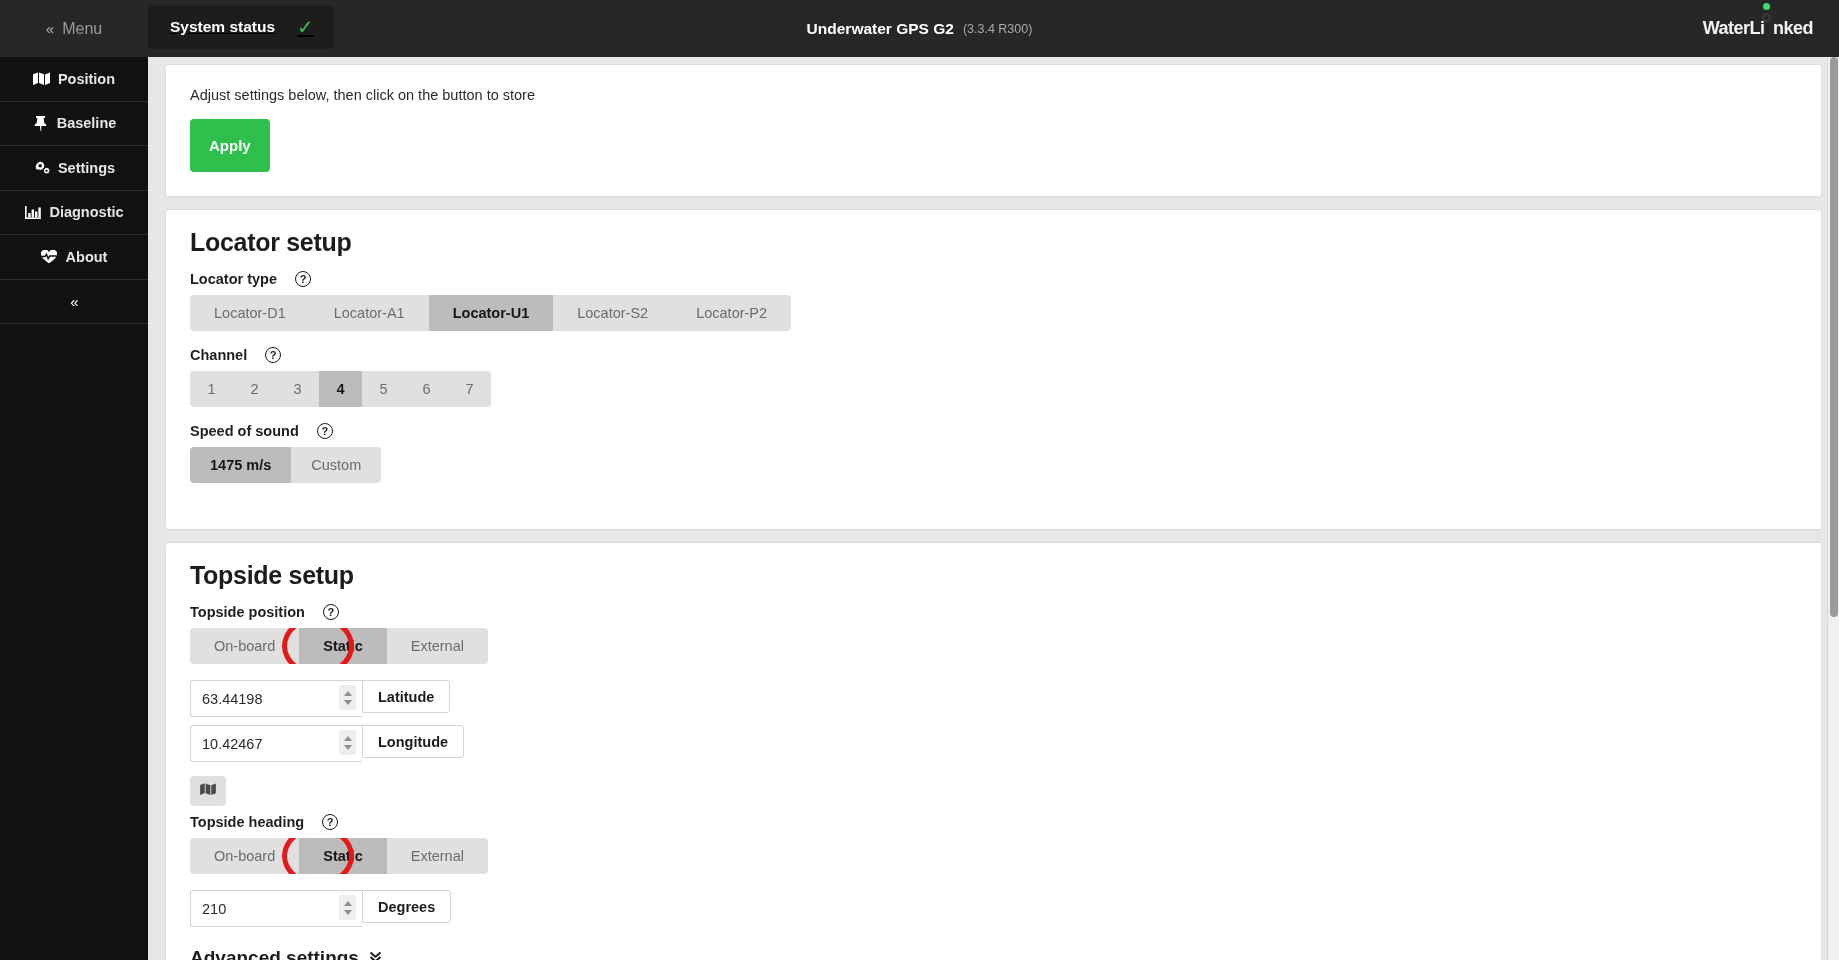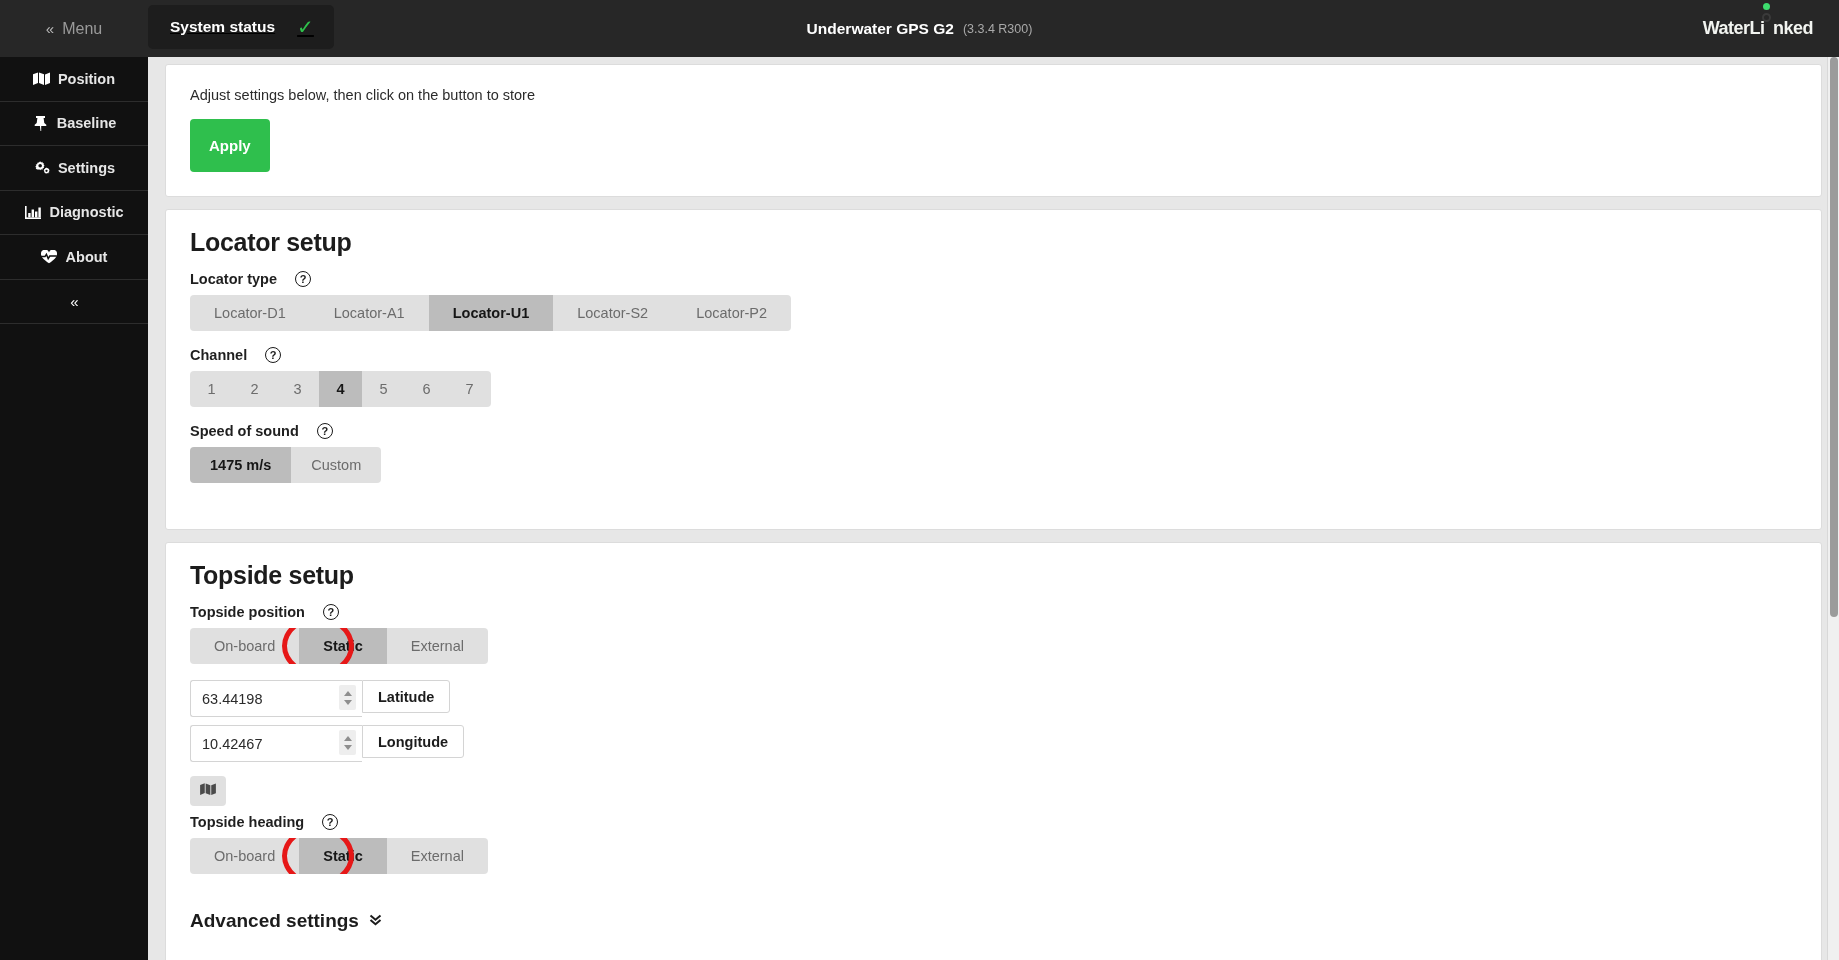--- a/index.html
+++ b/index.html
@@ -423,20 +423,30 @@
       <span>Topside heading</span>
       <span class="help">?</span>
     </div>
     <div class="btn-group bg-topside" style="position:relative;">
       <button class="seg">On-board</button>
       <button class="seg active">Static</button>
       <button class="seg">External</button>
       <div class="annot" style="left:92px; top:-12px; width:72px; height:60px;"></div>
     </div>
 
+    <div class="input-row">
+      <div class="spin-wrap">
+        <input type="text" value="210" style="">
+        <span class="spinner">
+            <span class="up"></span>
+            <span class="down"></span>
+          </span>
+      </div>
+      <div class="unit-box">Degrees</div>
+    </div>
 
     <div class="advanced">
       <span>Advanced settings</span>
       <span class="chev2">
         <svg width="15" height="15" viewBox="0 0 15 15">
             <path d="M2.5 3.5 7.5 7.8 12.5 3.5" stroke="currentColor" stroke-width="2" fill="none"></path>
             <path d="M2.5 8 7.5 12.3 12.5 8" stroke="currentColor" stroke-width="2" fill="none"></path>
           </svg>
       </span>
     </div>

